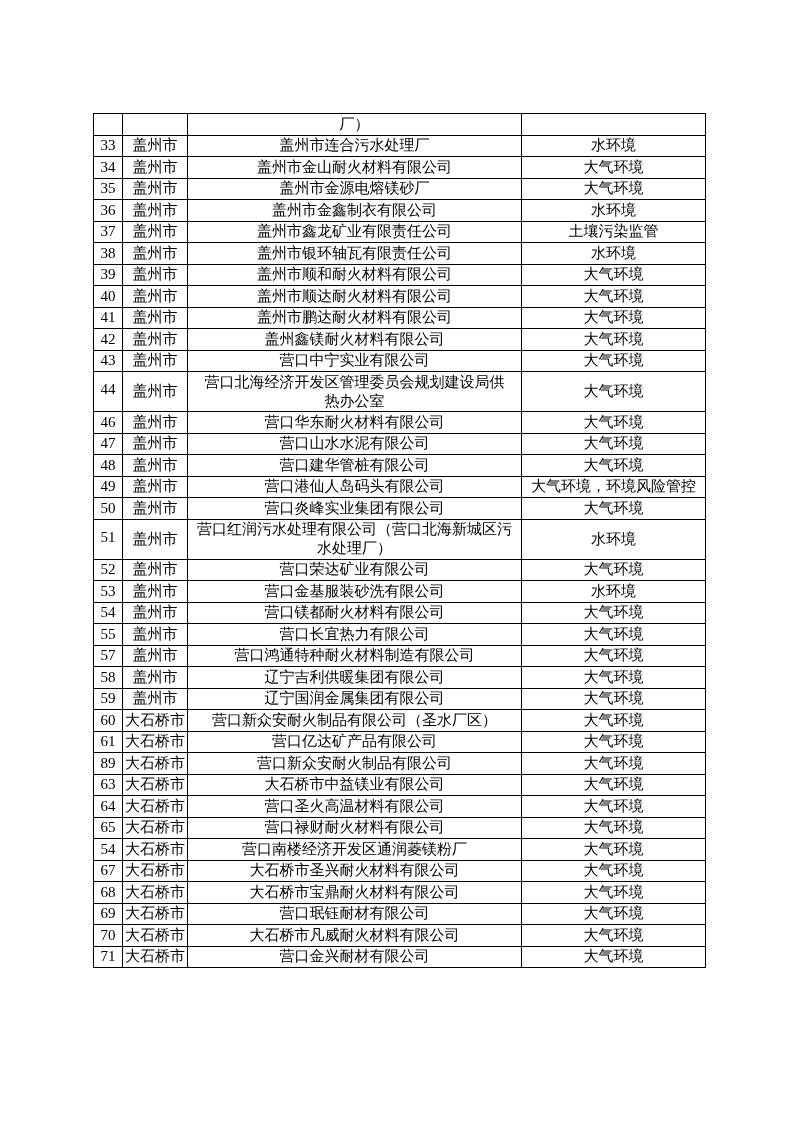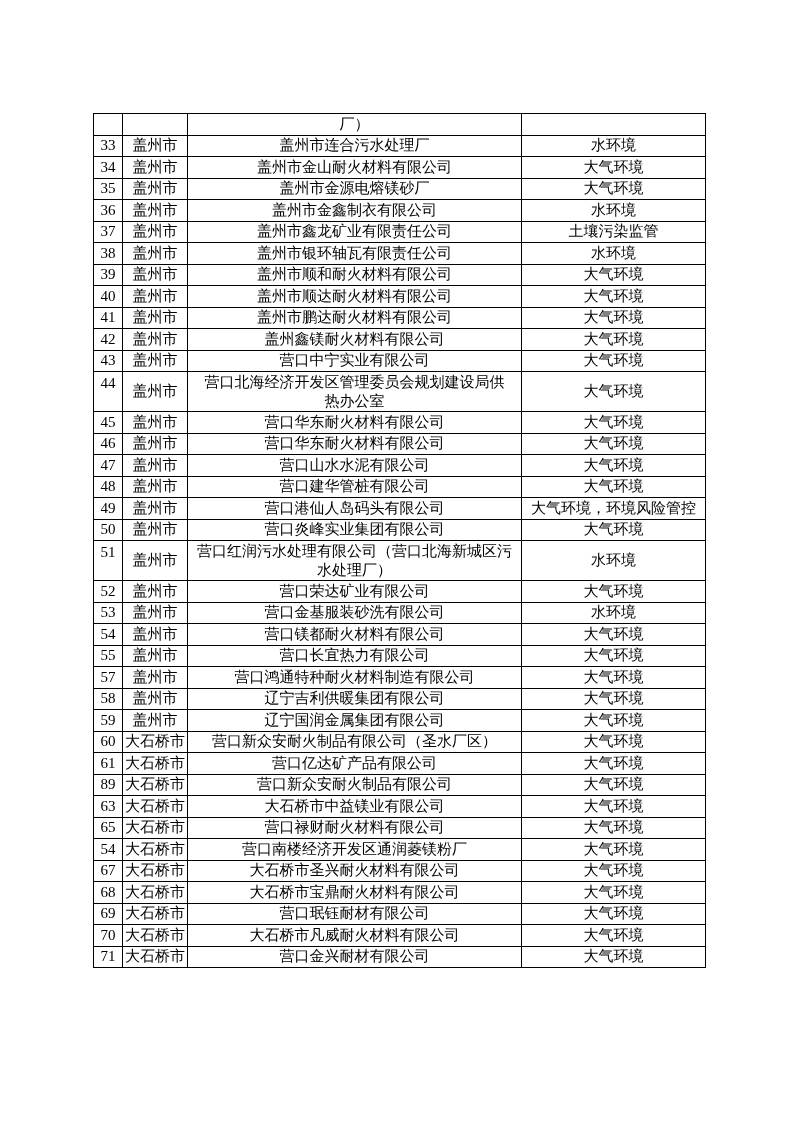--- a/index.html
+++ b/index.html
@@ -34,21 +34,21 @@
     vertical-align: middle;
     font-size: 15px;
     line-height: 19px;
     padding: 0 2px;
     overflow: hidden;
   }
   tr.doc-row { height: 21.5px; }
   tr.doc-row.tall { height: 40px; }
   tr.doc-row.tall td.c-no {
     vertical-align: bottom;
-    padding-bottom: 18px;
+    padding-bottom: 12px;
   }
   td.c-no { font-size: 14px; }
   td.c-company { white-space: pre-line; }
 </style>
 </head>
 <body>
 
 <div class="page">
   <table class="doc-table">
     <colgroup>
@@ -131,26 +131,20 @@
           <td class="c-cat">大气环境</td>
         </tr>
         <tr class="doc-row tall">
           <td class="c-no">44</td>
           <td class="c-city">盖州市</td>
           <td class="c-company">营口北海经济开发区管理委员会规划建设局供
 热办公室</td>
           <td class="c-cat">大气环境</td>
         </tr>
         <tr class="doc-row">
-          <td class="c-no">45</td>
-          <td class="c-city">盖州市</td>
-          <td class="c-company">营口华东耐火材料有限公司</td>
-          <td class="c-cat">大气环境</td>
-        </tr>
-        <tr class="doc-row">
           <td class="c-no">46</td>
           <td class="c-city">盖州市</td>
           <td class="c-company">营口华东耐火材料有限公司</td>
           <td class="c-cat">大气环境</td>
         </tr>
         <tr class="doc-row">
           <td class="c-no">47</td>
           <td class="c-city">盖州市</td>
           <td class="c-company">营口山水水泥有限公司</td>
           <td class="c-cat">大气环境</td>
@@ -237,20 +231,26 @@
         <tr class="doc-row">
           <td class="c-no">89</td>
           <td class="c-city">大石桥市</td>
           <td class="c-company">营口新众安耐火制品有限公司</td>
           <td class="c-cat">大气环境</td>
         </tr>
         <tr class="doc-row">
           <td class="c-no">63</td>
           <td class="c-city">大石桥市</td>
           <td class="c-company">大石桥市中益镁业有限公司</td>
+          <td class="c-cat">大气环境</td>
+        </tr>
+        <tr class="doc-row">
+          <td class="c-no">64</td>
+          <td class="c-city">大石桥市</td>
+          <td class="c-company">营口圣火高温材料有限公司</td>
           <td class="c-cat">大气环境</td>
         </tr>
         <tr class="doc-row">
           <td class="c-no">65</td>
           <td class="c-city">大石桥市</td>
           <td class="c-company">营口禄财耐火材料有限公司</td>
           <td class="c-cat">大气环境</td>
         </tr>
         <tr class="doc-row">
           <td class="c-no">54</td>

